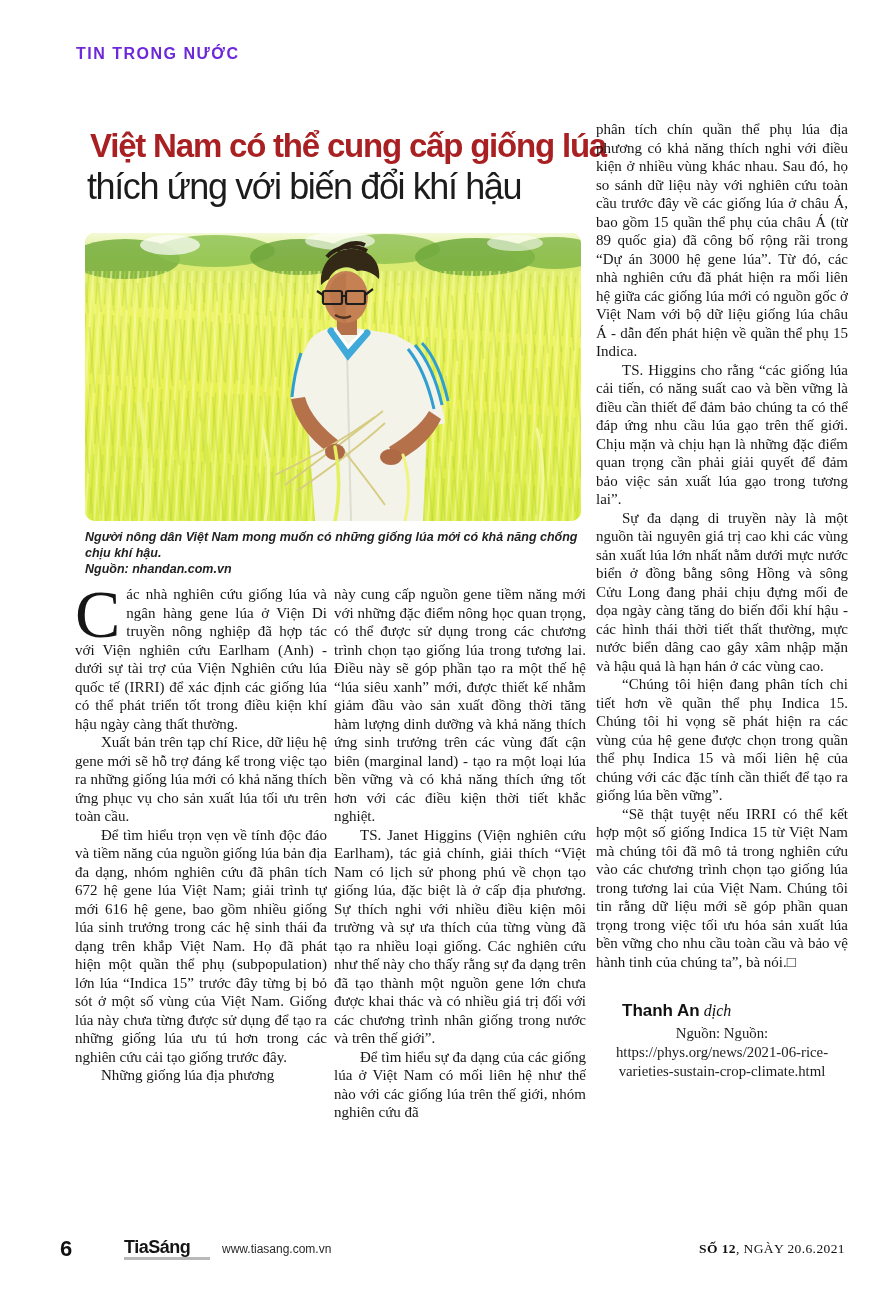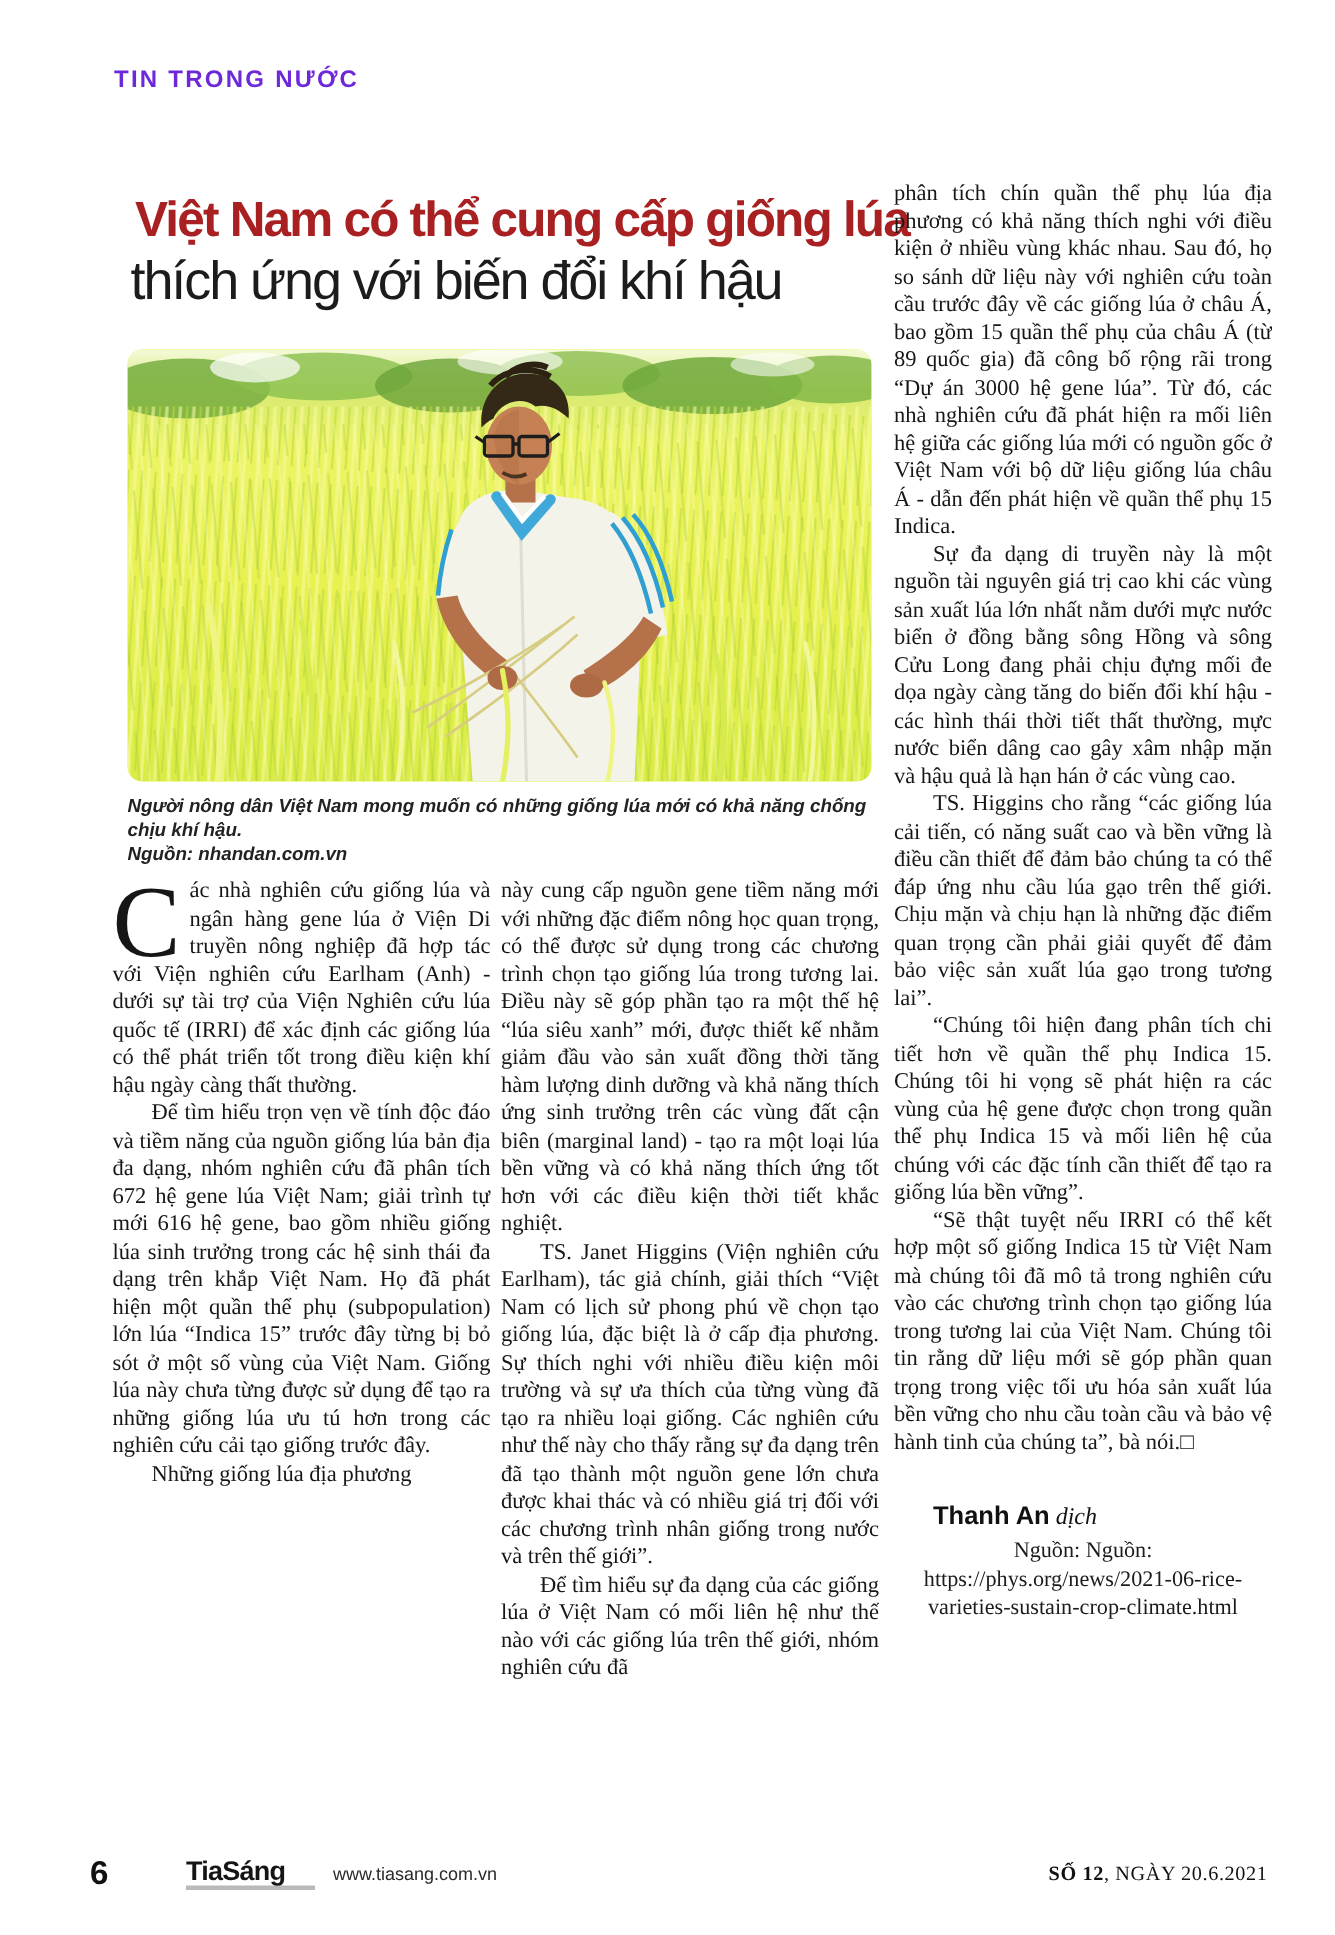--- a/index.html
+++ b/index.html
@@ -133,32 +133,33 @@
     </svg>
   </figure>
 
   <figcaption class="caption">
     <span>Người nông dân Việt Nam mong muốn có những giống lúa mới có khả năng chống chịu khí hậu.</span><br>
     <span>Nguồn: nhandan.com.vn</span>
   </figcaption>
 
   <div class="col col1">
       <p class="body-p"><span class="dropcap">C</span>ác nhà nghiên cứu giống lúa và ngân hàng gene lúa ở Viện Di truyền nông nghiệp đã hợp tác với Viện nghiên cứu Earlham (Anh) - dưới sự tài trợ của Viện Nghiên cứu lúa quốc tế (IRRI) để xác định các giống lúa có thể phát triển tốt trong điều kiện khí hậu ngày càng thất thường.</p>
+      <p class="body-p indent">Xuất bản trên tạp chí Rice, dữ liệu hệ gene mới sẽ hỗ trợ đáng kể trong việc tạo ra những giống lúa mới có khả năng thích ứng phục vụ cho sản xuất lúa tối ưu trên toàn cầu.</p>
       <p class="body-p indent">Để tìm hiểu trọn vẹn về tính độc đáo và tiềm năng của nguồn giống lúa bản địa đa dạng, nhóm nghiên cứu đã phân tích 672 hệ gene lúa Việt Nam; giải trình tự mới 616 hệ gene, bao gồm nhiều giống lúa sinh trưởng trong các hệ sinh thái đa dạng trên khắp Việt Nam. Họ đã phát hiện một quần thể phụ (subpopulation) lớn lúa “Indica 15” trước đây từng bị bỏ sót ở một số vùng của Việt Nam. Giống lúa này chưa từng được sử dụng để tạo ra những giống lúa ưu tú hơn trong các nghiên cứu cải tạo giống trước đây.</p>
       <p class="body-p indent">Những giống lúa địa phương</p>
     </div>
   <div class="col col2">
       <p class="body-p">này cung cấp nguồn gene tiềm năng mới với những đặc điểm nông học quan trọng, có thể được sử dụng trong các chương trình chọn tạo giống lúa trong tương lai. Điều này sẽ góp phần tạo ra một thế hệ “lúa siêu xanh” mới, được thiết kế nhằm giảm đầu vào sản xuất đồng thời tăng hàm lượng dinh dưỡng và khả năng thích ứng sinh trưởng trên các vùng đất cận biên (marginal land) - tạo ra một loại lúa bền vững và có khả năng thích ứng tốt hơn với các điều kiện thời tiết khắc nghiệt.</p>
       <p class="body-p indent">TS. Janet Higgins (Viện nghiên cứu Earlham), tác giả chính, giải thích “Việt Nam có lịch sử phong phú về chọn tạo giống lúa, đặc biệt là ở cấp địa phương. Sự thích nghi với nhiều điều kiện môi trường và sự ưa thích của từng vùng đã tạo ra nhiều loại giống. Các nghiên cứu như thế này cho thấy rằng sự đa dạng trên đã tạo thành một nguồn gene lớn chưa được khai thác và có nhiều giá trị đối với các chương trình nhân giống trong nước và trên thế giới”.</p>
       <p class="body-p indent">Để tìm hiểu sự đa dạng của các giống lúa ở Việt Nam có mối liên hệ như thế nào với các giống lúa trên thế giới, nhóm nghiên cứu đã</p>
     </div>
   <div class="col col3">
       <p class="body-p">phân tích chín quần thể phụ lúa địa phương có khả năng thích nghi với điều kiện ở nhiều vùng khác nhau. Sau đó, họ so sánh dữ liệu này với nghiên cứu toàn cầu trước đây về các giống lúa ở châu Á, bao gồm 15 quần thể phụ của châu Á (từ 89 quốc gia) đã công bố rộng rãi trong “Dự án 3000 hệ gene lúa”. Từ đó, các nhà nghiên cứu đã phát hiện ra mối liên hệ giữa các giống lúa mới có nguồn gốc ở Việt Nam với bộ dữ liệu giống lúa châu Á - dẫn đến phát hiện về quần thể phụ 15 Indica.</p>
+      <p class="body-p indent">TS. Higgins cho rằng “các giống lúa cải tiến, có năng suất cao và bền vững là điều cần thiết để đảm bảo chúng ta có thể đáp ứng nhu cầu lúa gạo trên thế giới. Chịu mặn và chịu hạn là những đặc điểm quan trọng cần phải giải quyết để đảm bảo việc sản xuất lúa gạo trong tương lai”.</p>
       <p class="body-p indent">Sự đa dạng di truyền này là một nguồn tài nguyên giá trị cao khi các vùng sản xuất lúa lớn nhất nằm dưới mực nước biển ở đồng bằng sông Hồng và sông Cửu Long đang phải chịu đựng mối đe dọa ngày càng tăng do biến đổi khí hậu - các hình thái thời tiết thất thường, mực nước biển dâng cao gây xâm nhập mặn và hậu quả là hạn hán ở các vùng cao.</p>
-      <p class="body-p indent">TS. Higgins cho rằng “các giống lúa cải tiến, có năng suất cao và bền vững là điều cần thiết để đảm bảo chúng ta có thể đáp ứng nhu cầu lúa gạo trên thế giới. Chịu mặn và chịu hạn là những đặc điểm quan trọng cần phải giải quyết để đảm bảo việc sản xuất lúa gạo trong tương lai”.</p>
       <p class="body-p indent">“Chúng tôi hiện đang phân tích chi tiết hơn về quần thể phụ Indica 15. Chúng tôi hi vọng sẽ phát hiện ra các vùng của hệ gene được chọn trong quần thể phụ Indica 15 và mối liên hệ của chúng với các đặc tính cần thiết để tạo ra giống lúa bền vững”.</p>
       <p class="body-p indent">“Sẽ thật tuyệt nếu IRRI có thể kết hợp một số giống Indica 15 từ Việt Nam mà chúng tôi đã mô tả trong nghiên cứu vào các chương trình chọn tạo giống lúa trong tương lai của Việt Nam. Chúng tôi tin rằng dữ liệu mới sẽ góp phần quan trọng trong việc tối ưu hóa sản xuất lúa bền vững cho nhu cầu toàn cầu và bảo vệ hành tinh của chúng ta”, bà nói.□</p>
       <p class="byline"><span class="byline-name">Thanh An</span><span class="byline-role"> dịch</span></p>
       <p class="source">Nguồn: Nguồn: https://phys.org/news/2021-06-rice-varieties-sustain-crop-climate.html</p>
     </div>
 
   <div class="footer">
     <span class="pagenum">6</span>
     <span class="logo">
       <span>TiaSáng</span>

